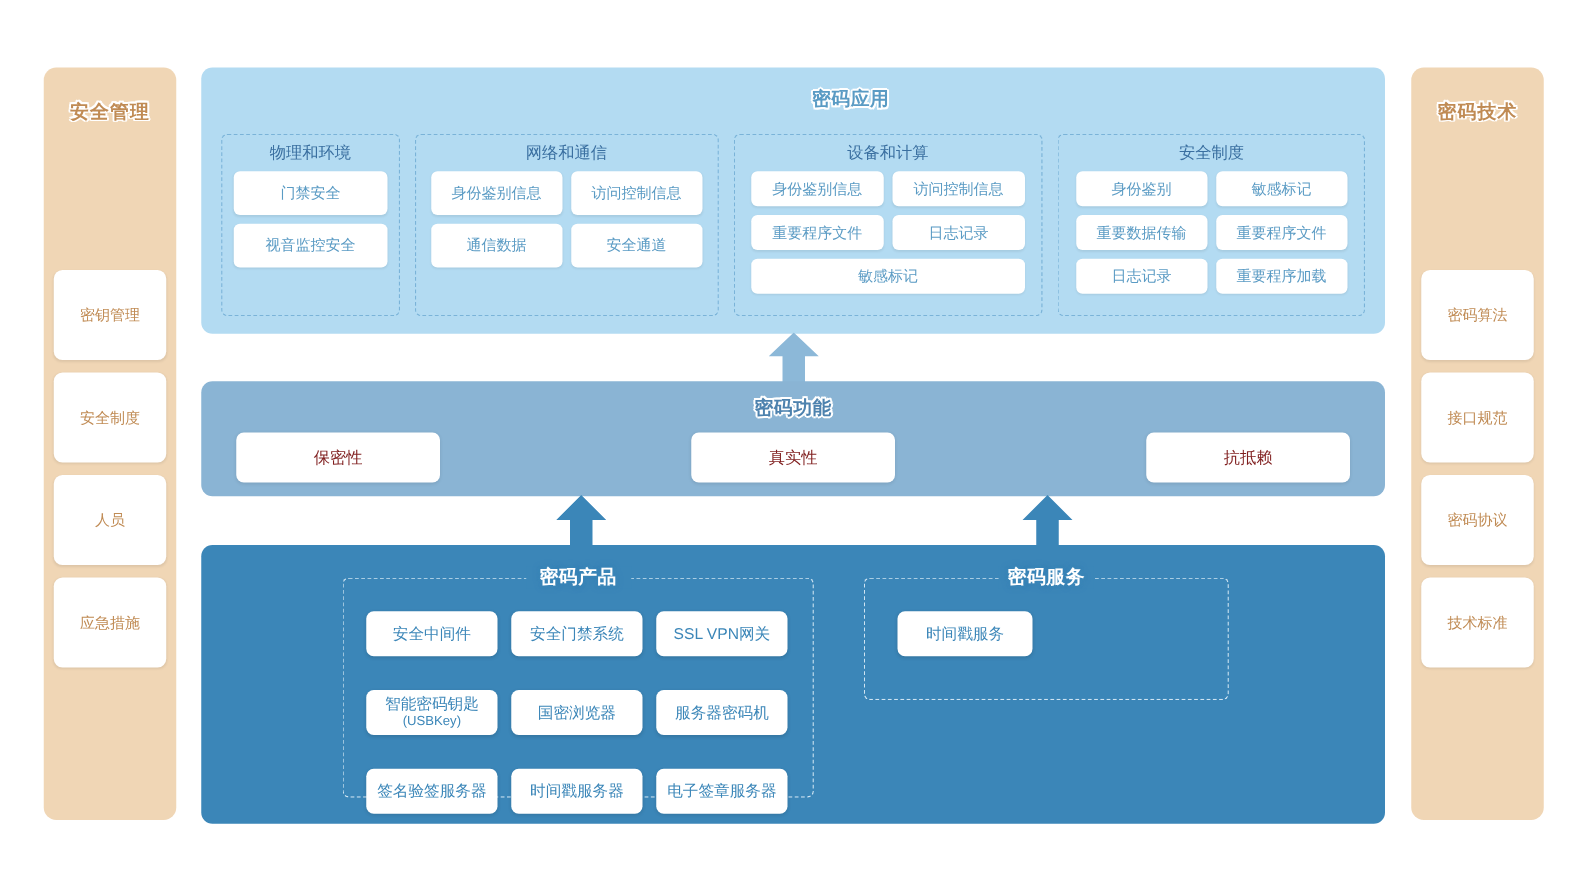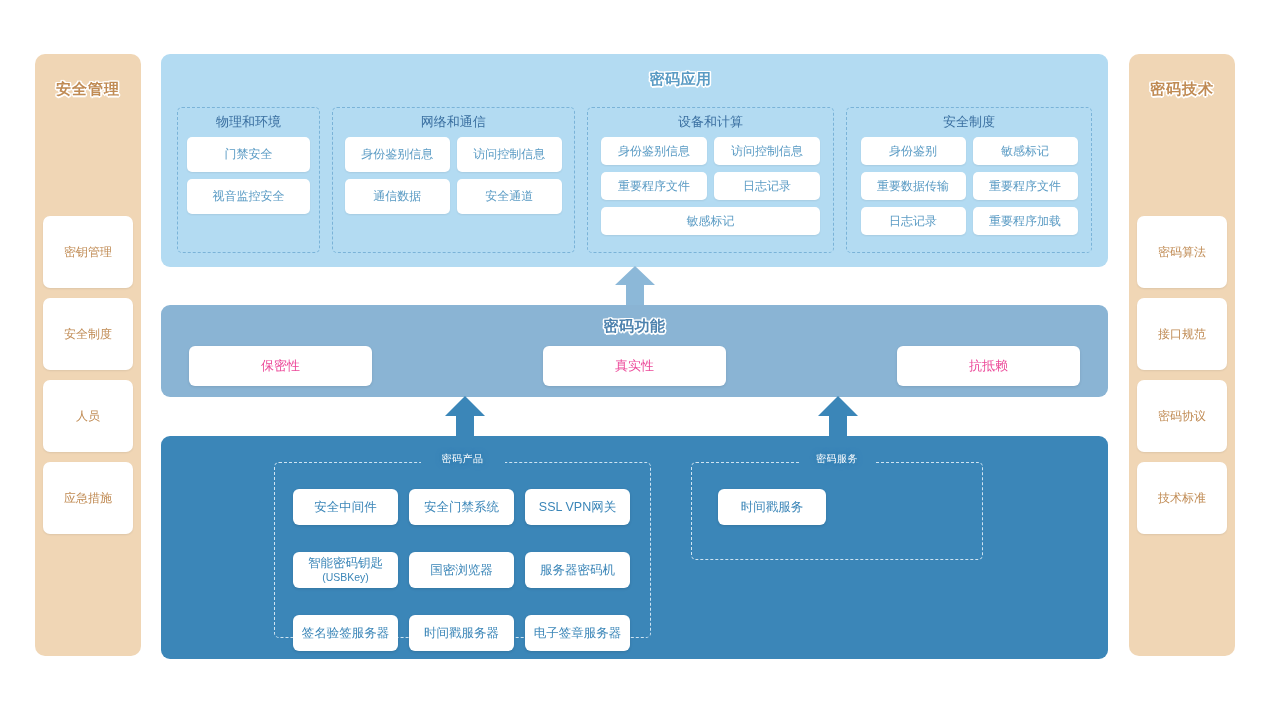--- a/index.html
+++ b/index.html
@@ -181,29 +181,29 @@
   }
   .func-row {
     position: absolute;
     left: 28px;
     right: 28px;
     top: 41px;
     display: flex;
     justify-content: space-between;
   }
   .func-box {
-    width: 183px;
+    width: 163px;
     height: 40px;
     background: #ffffff;
     border-radius: 6px;
     display: flex;
     align-items: center;
     justify-content: center;
     font-size: 13px;
-    color: #ec4899;
+    color: #7f1d1d;
     box-shadow: 0 1px 3px rgba(0,0,0,0.10);
   }
 
   
   #layer-prod {
     position: absolute;
     left: 161px;
     top: 436px;
     width: 947px;
     height: 223px;
@@ -218,22 +218,22 @@
   }
   #panel-products { left: 113px; top: 26px; width: 377px; height: 176px; }
   #panel-services { left: 530px; top: 26px; width: 292px; height: 98px; }
 
   .panel-title {
     position: absolute;
     top: -11px;
     left: 0;
     width: 100%;
     text-align: center;
-    font-size: 10px;
-    font-weight: normal;
+    font-size: 15px;
+    font-weight: bold;
     color: #ffffff;
     letter-spacing: 0.5px;
     text-shadow: 0 0 3px rgba(59,134,184,0.95), 0 0 6px rgba(59,134,184,0.95),
                  1px 0 2px #3b86b8, -1px 0 2px #3b86b8;
   }
   .panel-title-bg {
     position: absolute;
     top: -10px;
     left: 50%;
     transform: translateX(-50%);

